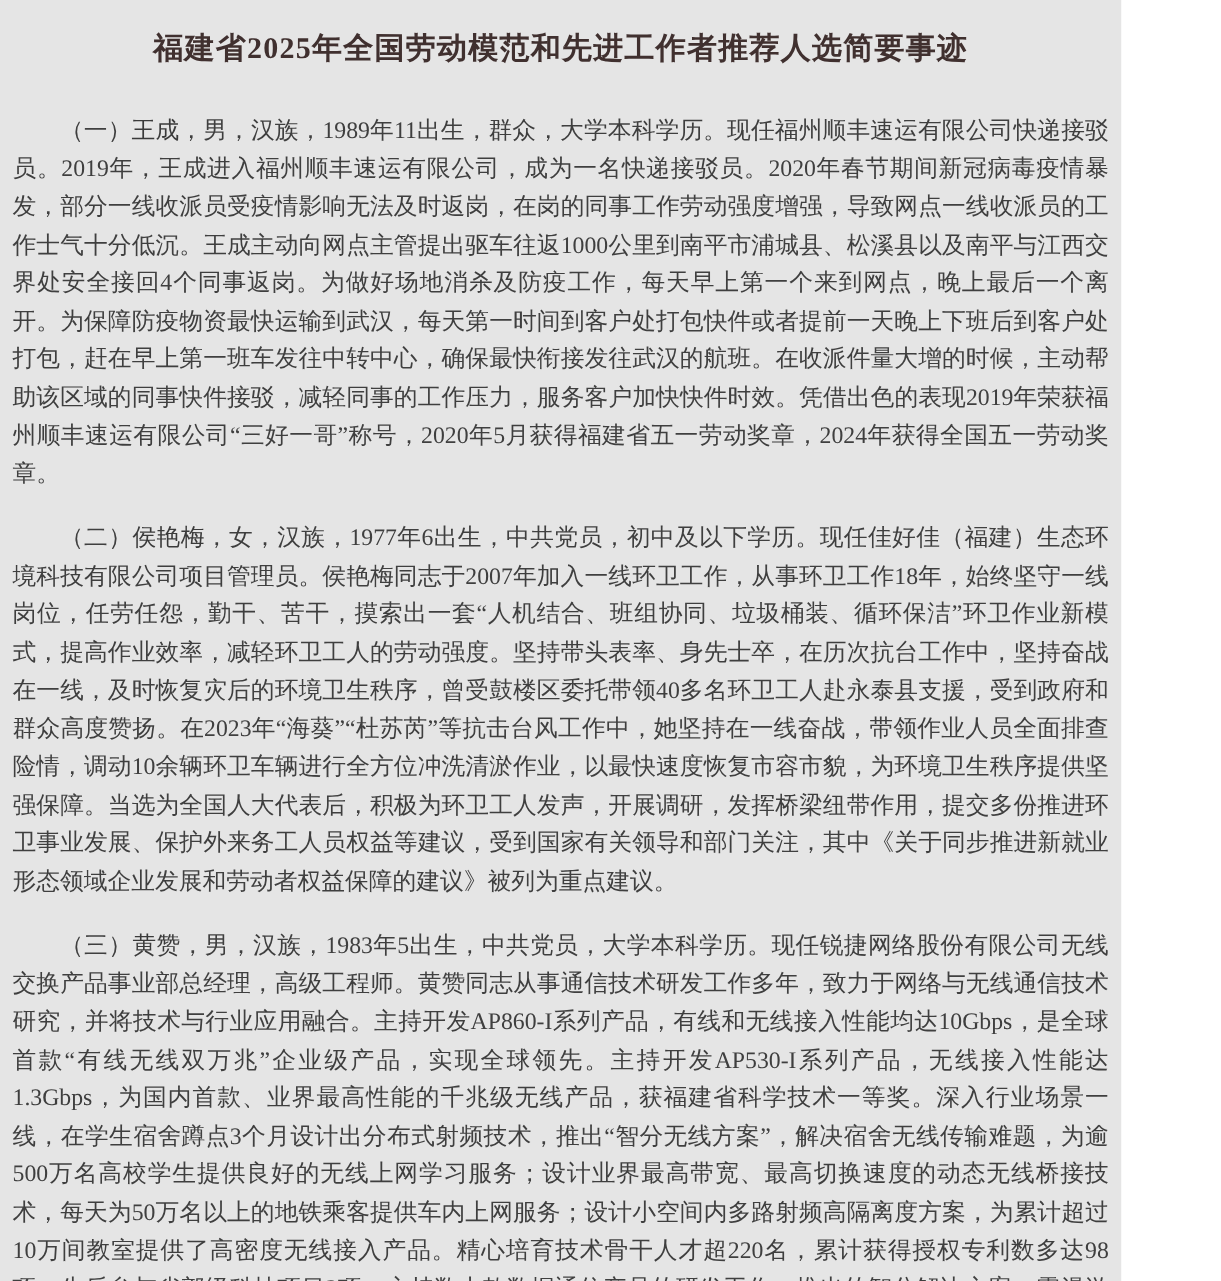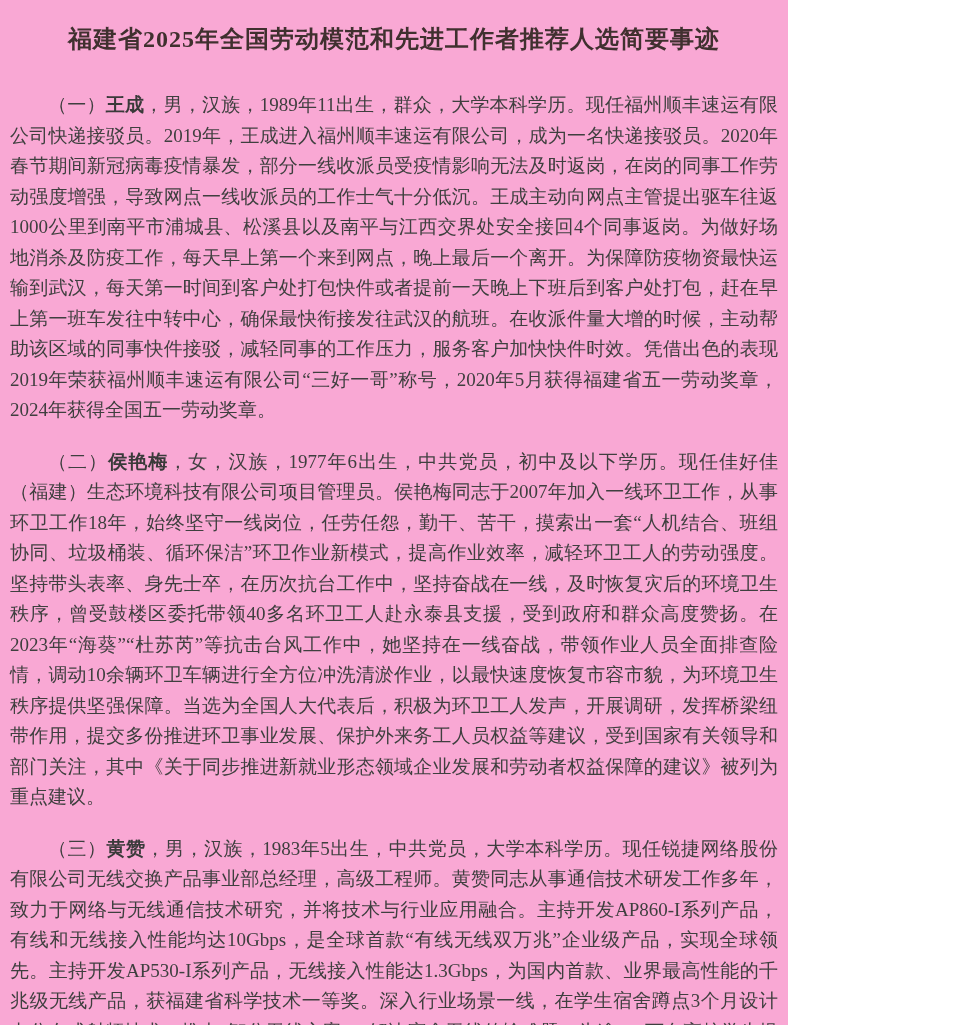--- a/index.html
+++ b/index.html
@@ -1,24 +1,24 @@
 <!DOCTYPE html>
 <html><head>
 <meta charset="utf-8">
 <style>
   html, body {
     margin: 0;
     padding: 0;
     background: #ffffff;
   }
   .page {
-    width: 788px;
+    width: 897px;
     height: 1025px;
     overflow: hidden;
-    background: #f9a8d4;
+    background: #e5e5e5;
     box-sizing: border-box;
     padding: 0 10px;
     font-family: "Liberation Serif", "DejaVu Serif", serif;
   }
   .doc-title {
     font-size: 24px;
     font-weight: bold;
     text-align: center;
     color: #40302f;
     letter-spacing: 1px;
@@ -34,21 +34,21 @@
   .para {
     font-size: 19px;
     line-height: 30.5px;
     color: #3f3f3f;
     text-align: justify;
     text-indent: 2em;
     margin: 0 0 21px 0;
     font-family: "Liberation Serif", "DejaVu Serif", serif;
   }
   .person-name {
-    font-weight: bold;
+    font-weight: normal;
     color: #3a3a3a;
   }
 </style>
 </head>
 <body>
 
 <div class="page">
 
   <h1 class="doc-title">福建省2025年全国劳动模范和先进工作者推荐人选简要事迹</h1>
 

